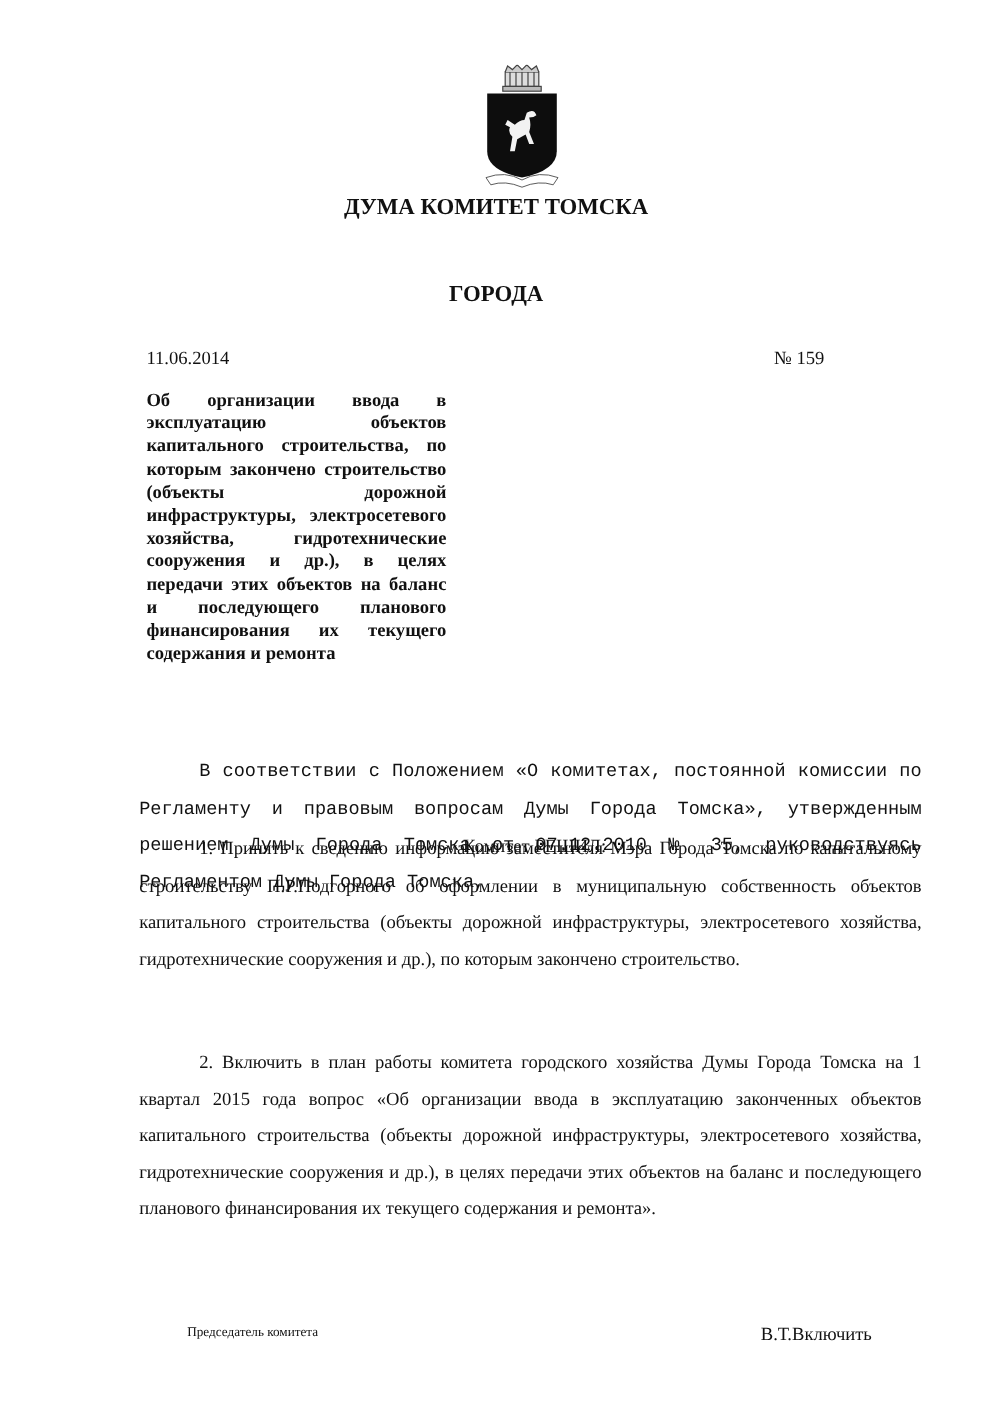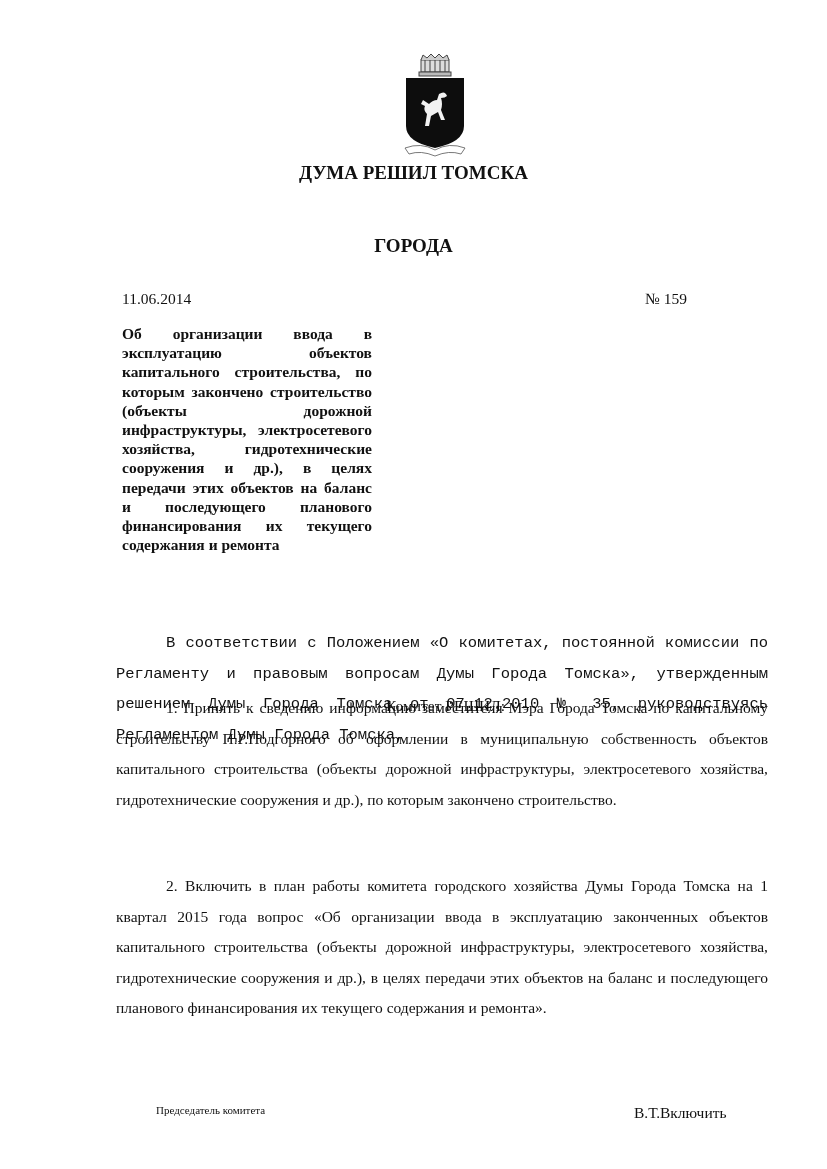--- a/index.html
+++ b/index.html
@@ -49,21 +49,21 @@
       <rect x="18" y="18" width="32" height="4" fill="#bbb"></rect>
     </g>
 
     <path d="M5 24 L63 24 L63 72 Q63 88 34 94 Q5 88 5 72 Z" fill="#0d0d0d"></path>
 
     <path d="M38 40 Q44 36 46 42 Q44 44 40 44 Q42 50 40 56 L44 66 L40 66 L37 58 L30 62 L28 72 L24 72 L26 60 Q22 56 24 52 L20 50 L22 46 L28 50 Q32 46 36 46 Z" fill="#f2f2f2"></path>
 
     <path d="M4 94 Q20 88 34 96 Q48 88 64 94 L60 100 Q48 96 34 102 Q20 96 8 100 Z" fill="#fff" stroke="#555" stroke-width="0.8"></path>
   </svg>
 
-  <div class="hdr hdr1">ДУМА РЕШИЛ ТОМСКА</div>
+  <div class="hdr hdr1">ДУМА КОМИТЕТ ТОМСКА</div>
   <div class="hdr hdr3">ГОРОДА</div>
 
   <div class="date">11.06.2014</div>
   <div class="num">№  159</div>
 
   <div class="subject">Об организации ввода в эксплуатацию объектов капитального строительства, по которым закончено строительство (объекты дорожной инфраструктуры, электросетевого хозяйства, гидротехнические сооружения и др.), в целях передачи этих объектов на баланс и последующего планового финансирования их текущего содержания и ремонта</div>
 
   <div class="body p-intro">
     <p>В соответствии с Положением «О комитетах, постоянной комиссии по Регламенту и правовым вопросам Думы Города Томска», утвержденным решением Думы Города Томска от 07.12.2010 № 35, руководствуясь Регламентом Думы Города Томска,</p>
   </div>

